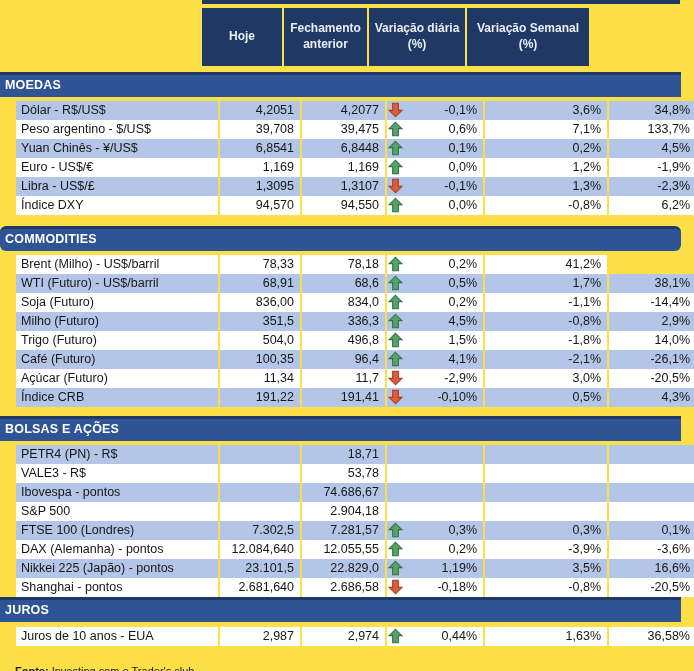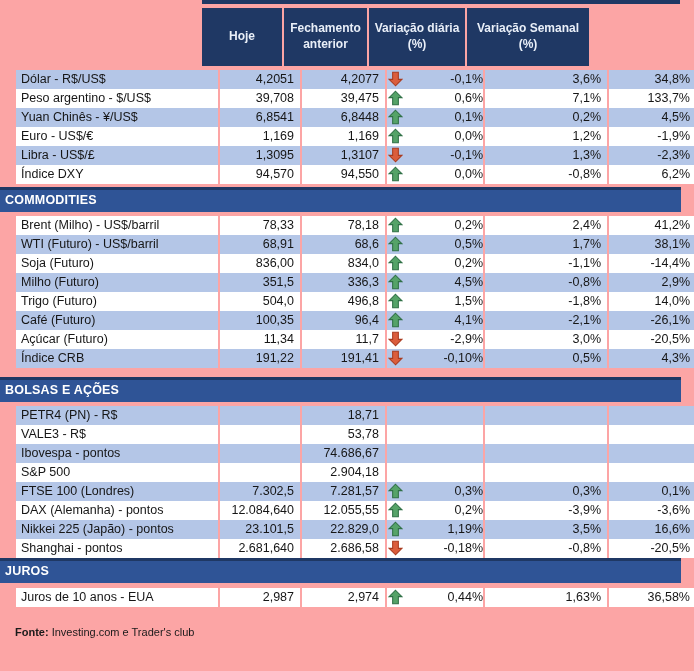--- a/index.html
+++ b/index.html
@@ -10,21 +10,21 @@
     --text:#161616;
     --header-text:#E9EFF8;
   }
   *{box-sizing:border-box;margin:0;padding:0;}
   html,body{background:#fff;}
   body{
     width:694px;height:671px;overflow:hidden;
     font-family:"Liberation Sans","DejaVu Sans",sans-serif;
     color:var(--text);
   }
-  .page{width:694px;height:671px;position:relative;background:#fca5a5;}
+  .page{width:694px;height:671px;position:relative;background:#fde047;}
 
   .topline{
     margin-left:202px;width:478px;height:4px;
     background:var(--header-bg);
   }
   .header-row{
     margin-top:4px;margin-left:202px;width:478px;
     display:grid;grid-template-columns:80px 83px 96px 122px 87px;
     column-gap:2px;height:58px;
   }
@@ -47,21 +47,21 @@
   .rows{width:681px;margin-left:16px;}
   .row{
     display:grid;
     grid-template-columns:202px 80px 83px 96px 122px 87px;
     column-gap:2px;height:19px;line-height:19px;font-size:12.5px;
   }
   .row .cell{background:var(--row-white);overflow:hidden;white-space:nowrap;}
   .row.shaded .cell{background:var(--row-shade);}
   .cell.label{padding-left:5px;}
   .cell.num{text-align:right;padding-right:6px;}
-  .cell.vard{position:relative;text-align:right;}
+  .cell.vard{position:relative;text-align:right;padding-right:6px;}
   .trend{
     position:absolute;left:1px;top:1px;width:15px;height:16px;
     display:inline-flex;
   }
   .trend svg{width:15px;height:16px;display:block;}
 
   .footer{
     margin-top:17px;padding-left:15px;
     font-size:11px;line-height:17px;color:#1a1a1a;
   }
@@ -75,20 +75,21 @@
   <div class="topline"></div>
 
   <div class="header-row">
     <div class="hcell">Hoje</div>
     <div class="hcell">Fechamento anterior</div>
     <div class="hcell">Variação diária (%)</div>
     <div class="hcell">Variação Semanal (%)</div>
   </div>
 
   <div id="table-body">
+      <div class="section-band" style="margin-top: 6px;">MOEDAS</div>
       <div class="rows" style="margin-top: 4px;">
         <div class="row shaded">
           <div class="cell label">Dólar - R$/US$</div>
           <div class="cell num">4,2051</div>
           <div class="cell num">4,2077</div>
           <div class="cell vard"><span class="trend">
               <svg viewBox="0 0 20 20" xmlns="http://www.w3.org/2000/svg">
                 <path d="M10 19 L1.5 10.5 L6.2 10.5 L6.2 1 L13.8 1 L13.8 10.5 L18.5 10.5 Z" fill="#DB5D3C" stroke="#A93B1F" stroke-width="1.4"></path>
               </svg>
             </span><span>-0,1%</span></div>
@@ -149,32 +150,31 @@
           <div class="cell num">94,550</div>
           <div class="cell vard"><span class="trend">
               <svg viewBox="0 0 20 20" xmlns="http://www.w3.org/2000/svg">
                 <path d="M10 1 L18.5 9.5 L13.8 9.5 L13.8 19 L6.2 19 L6.2 9.5 L1.5 9.5 Z" fill="#55A368" stroke="#2F7046" stroke-width="1.4"></path>
               </svg>
             </span><span>0,0%</span></div>
           <div class="cell num">-0,8%</div>
           <div class="cell num">6,2%</div>
         </div>
       </div>
-      <div class="section-band" style="margin-top: 3px;">COMMODITIES</div>
+      <div class="section-band" style="margin-top: 11px; border-radius: 6px;">COMMODITIES</div>
       <div class="rows" style="margin-top: 4px;">
         <div class="row">
           <div class="cell label">Brent (Milho) - US$/barril</div>
           <div class="cell num">78,33</div>
           <div class="cell num">78,18</div>
           <div class="cell vard"><span class="trend">
               <svg viewBox="0 0 20 20" xmlns="http://www.w3.org/2000/svg">
                 <path d="M10 1 L18.5 9.5 L13.8 9.5 L13.8 19 L6.2 19 L6.2 9.5 L1.5 9.5 Z" fill="#55A368" stroke="#2F7046" stroke-width="1.4"></path>
               </svg>
             </span><span>0,2%</span></div>
-          <div class="cell num">2,4%</div>
           <div class="cell num">41,2%</div>
         </div>
         <div class="row shaded">
           <div class="cell label">WTI (Futuro) - US$/barril</div>
           <div class="cell num">68,91</div>
           <div class="cell num">68,6</div>
           <div class="cell vard"><span class="trend">
               <svg viewBox="0 0 20 20" xmlns="http://www.w3.org/2000/svg">
                 <path d="M10 1 L18.5 9.5 L13.8 9.5 L13.8 19 L6.2 19 L6.2 9.5 L1.5 9.5 Z" fill="#55A368" stroke="#2F7046" stroke-width="1.4"></path>
               </svg>

